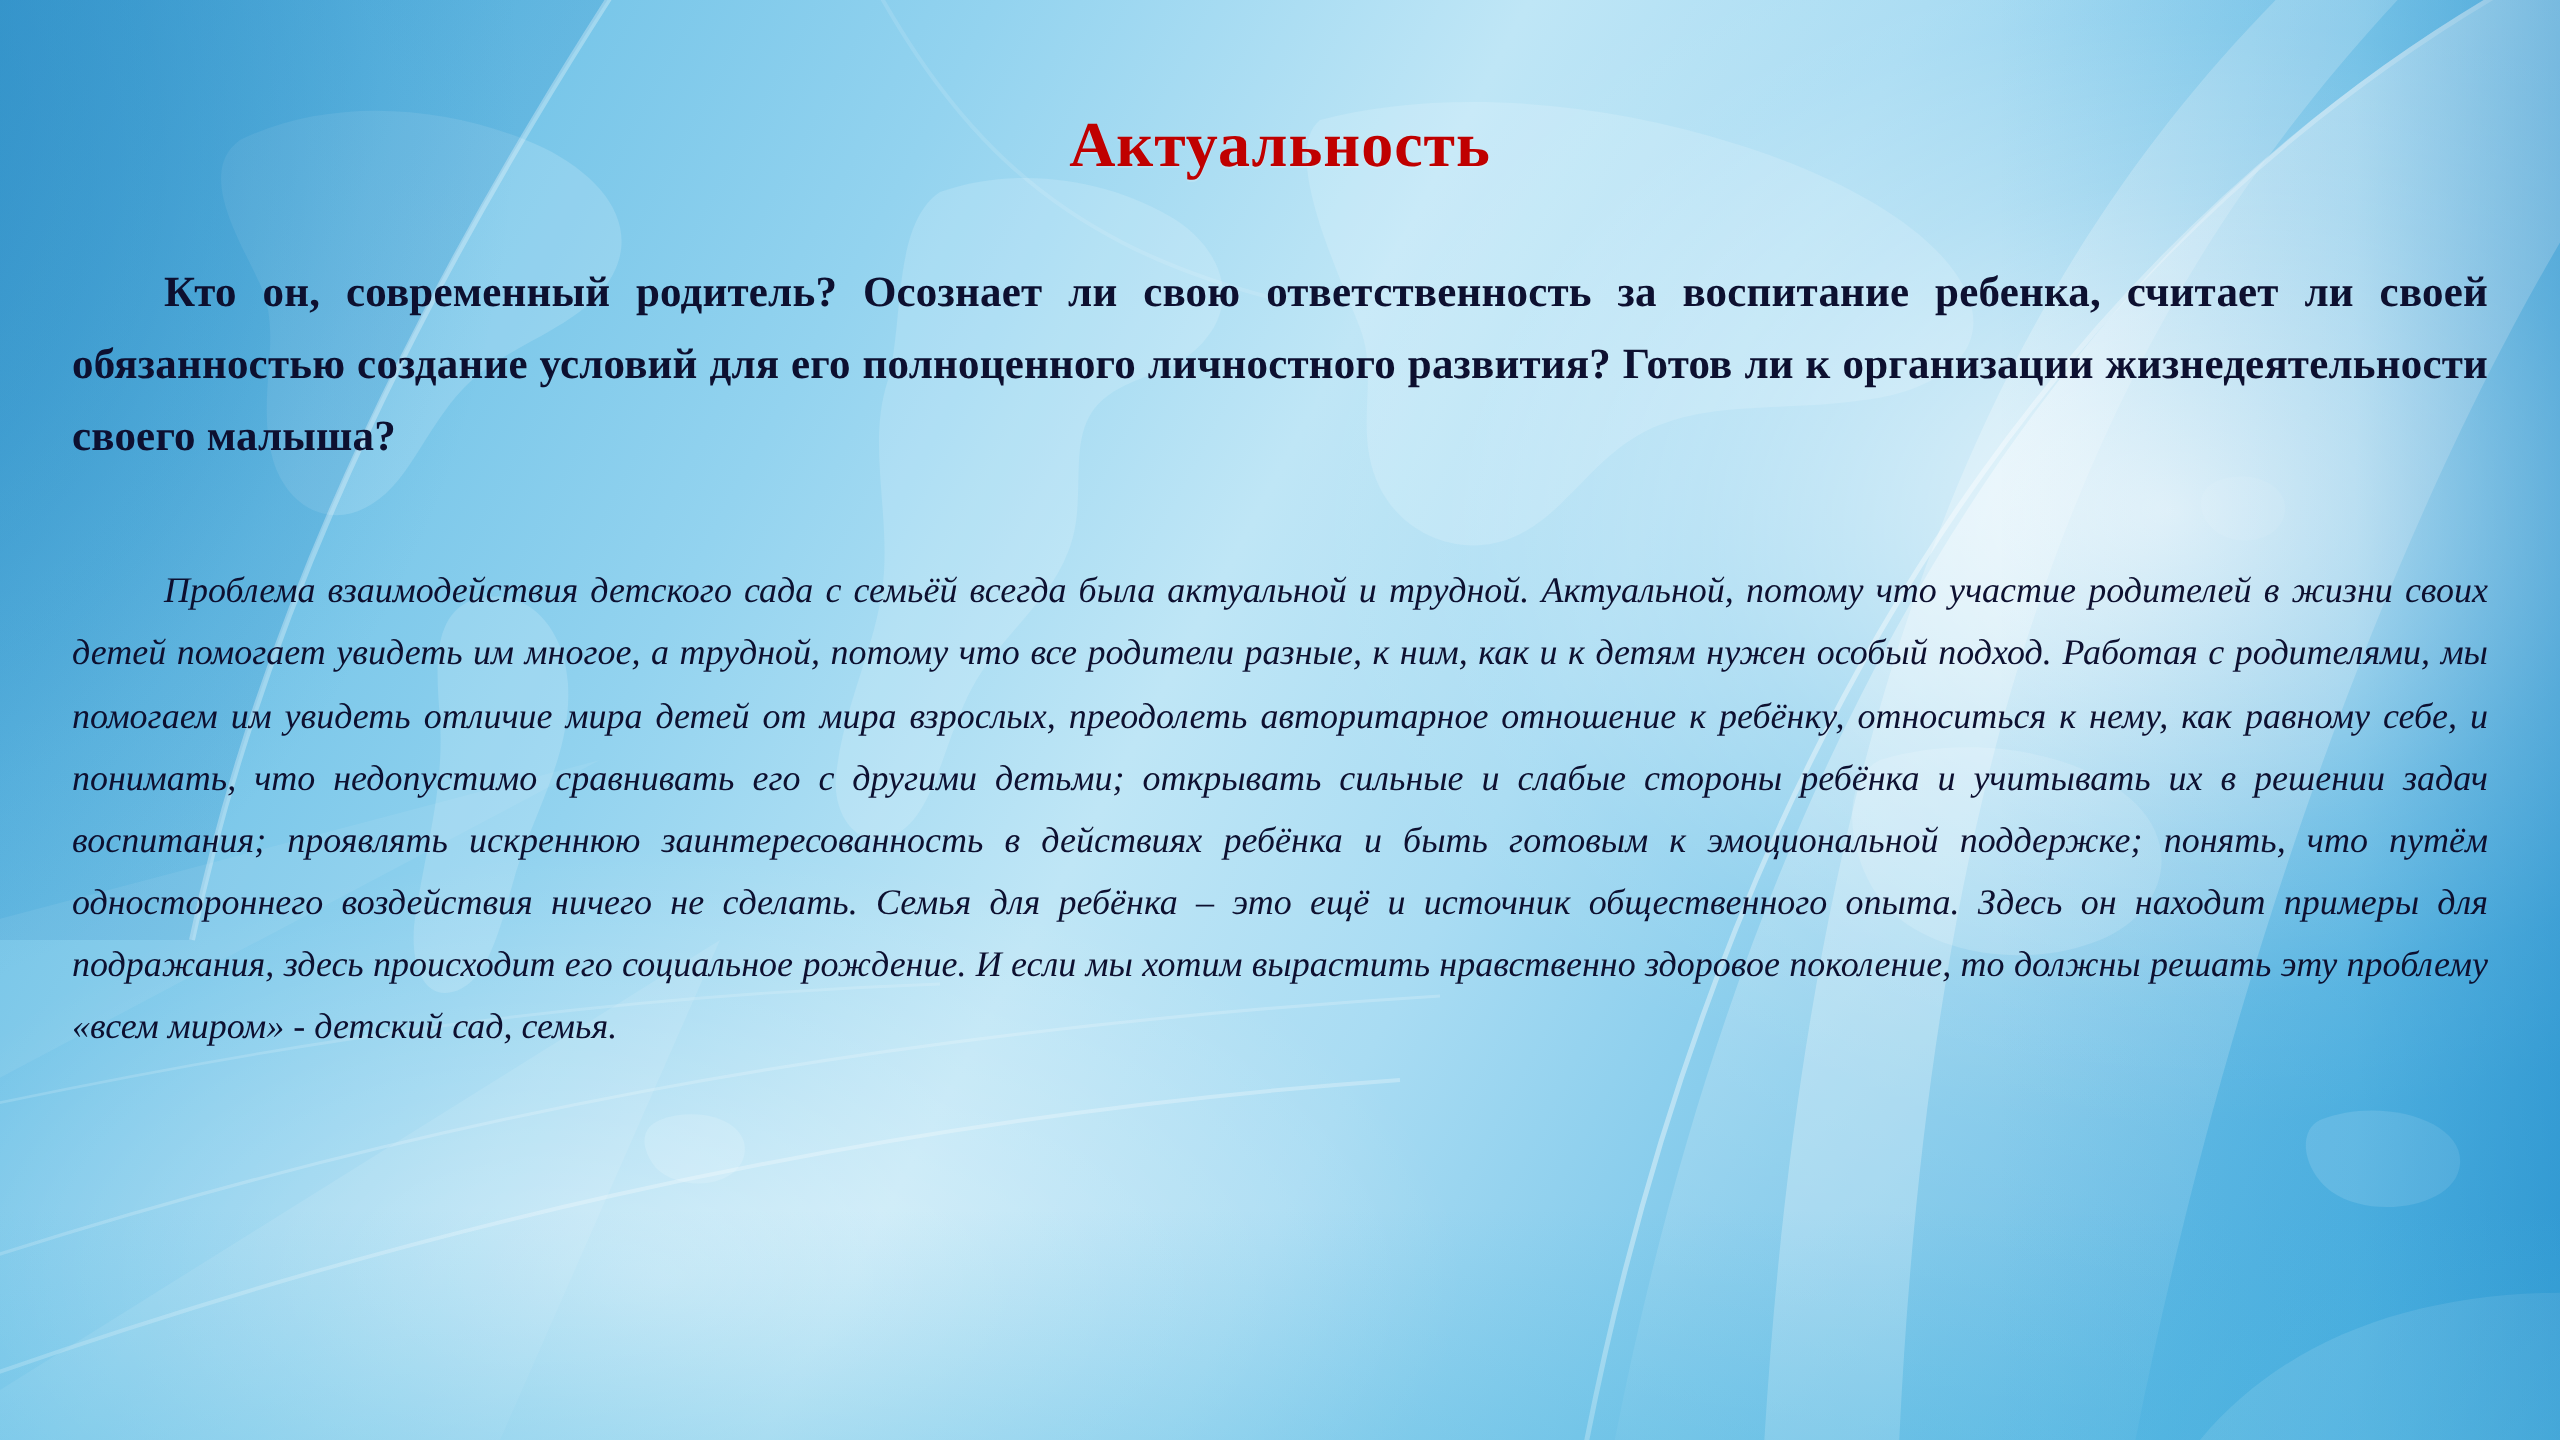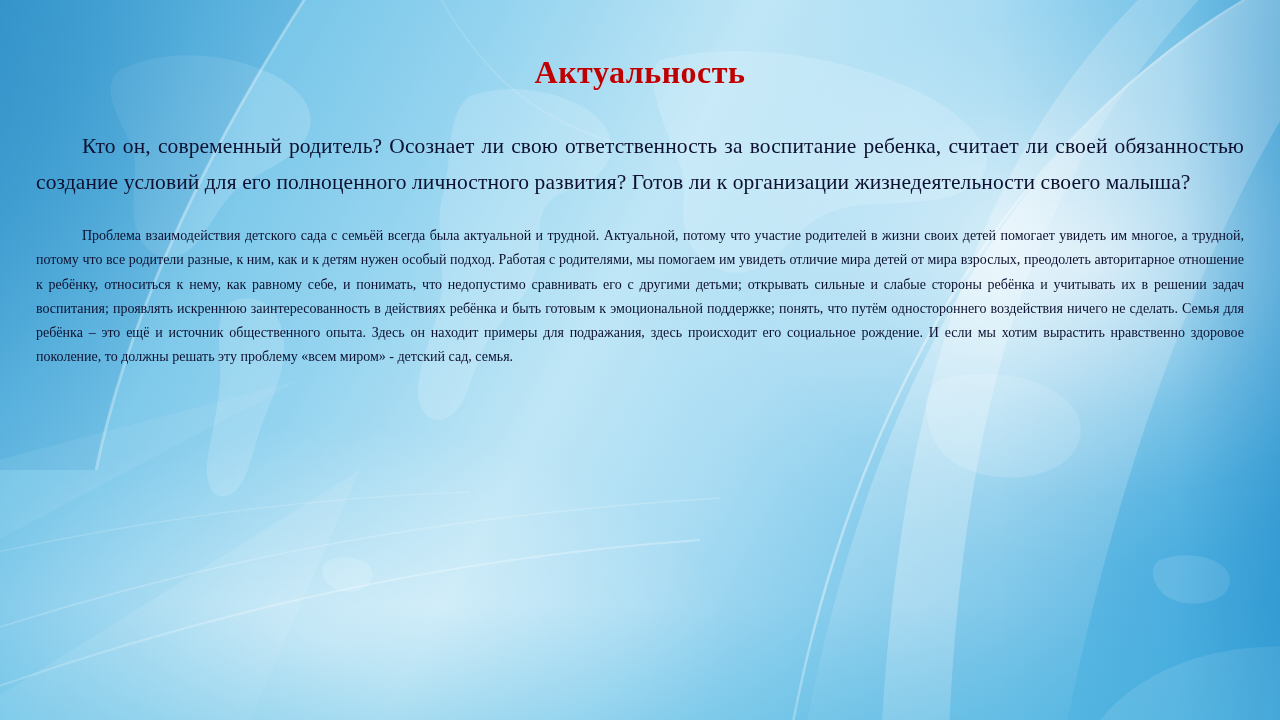--- a/index.html
+++ b/index.html
@@ -122,32 +122,33 @@
 
   p.para {
     margin: 0;
     color: #0d1030;
     text-align: justify;
     text-justify: inter-word;
     font-size: 21.5px;
   }
 
   p.para-lead {
-    font-weight: normal;
+    font-weight: bold;
     line-height: 1.68;
     text-indent: 46px;
-    margin-bottom: 24px;
+    margin-bottom: 44px;
     letter-spacing: 0.1px;
   }
 
   p.para-body {
     font-weight: normal;
     line-height: 1.73;
     text-indent: 46px;
-    font-size: 14px;
+    font-size: 18px;
+    font-style: italic;
   }
 
   
 </style>
 </head>
 <body>
 
 <div class="slide">
 
   <div class="bg-layer bg-base"></div>

